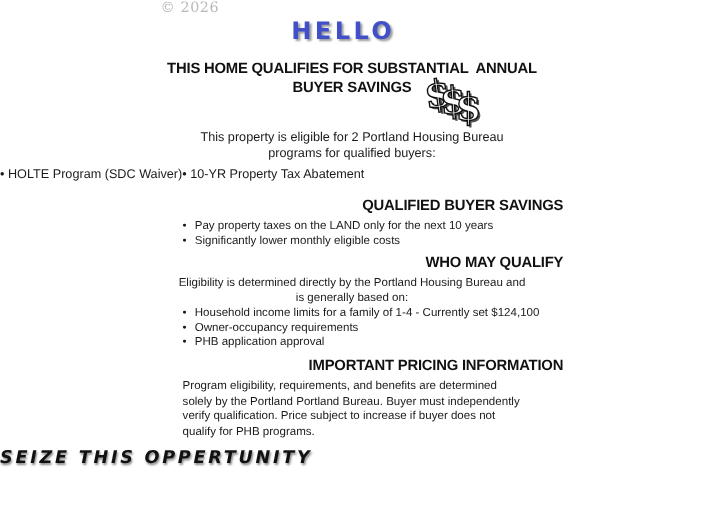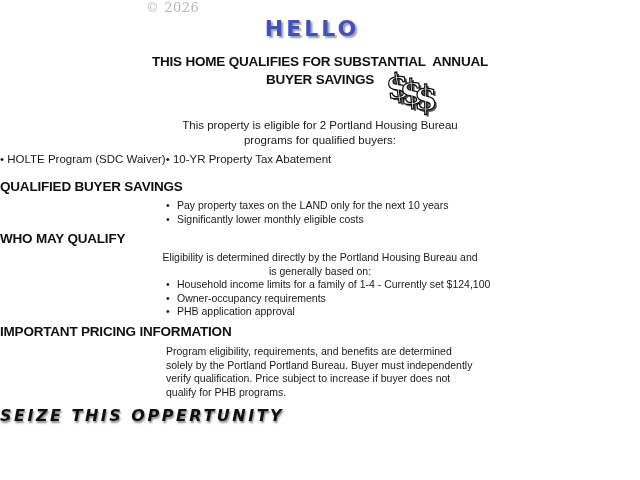--- a/index.html
+++ b/index.html
@@ -87,21 +87,21 @@
       top: 153px;
       text-align: left;
       font-size: 11.5px;
       color: #1a1a1a;
       white-space: nowrap;
     }
     .section-title {
       position: absolute;
       left: 0;
       width: 512px;
-      text-align: left;
+      text-align: right;
       font-size: 13.5px;
       font-weight: bold;
       color: #111;
       letter-spacing: -0.2px;
     }
     .t-savings { top: 179px; }
     .t-qualify { top: 231px; }
     .t-pricing { top: 324px; }
 
     ul.bullets {

